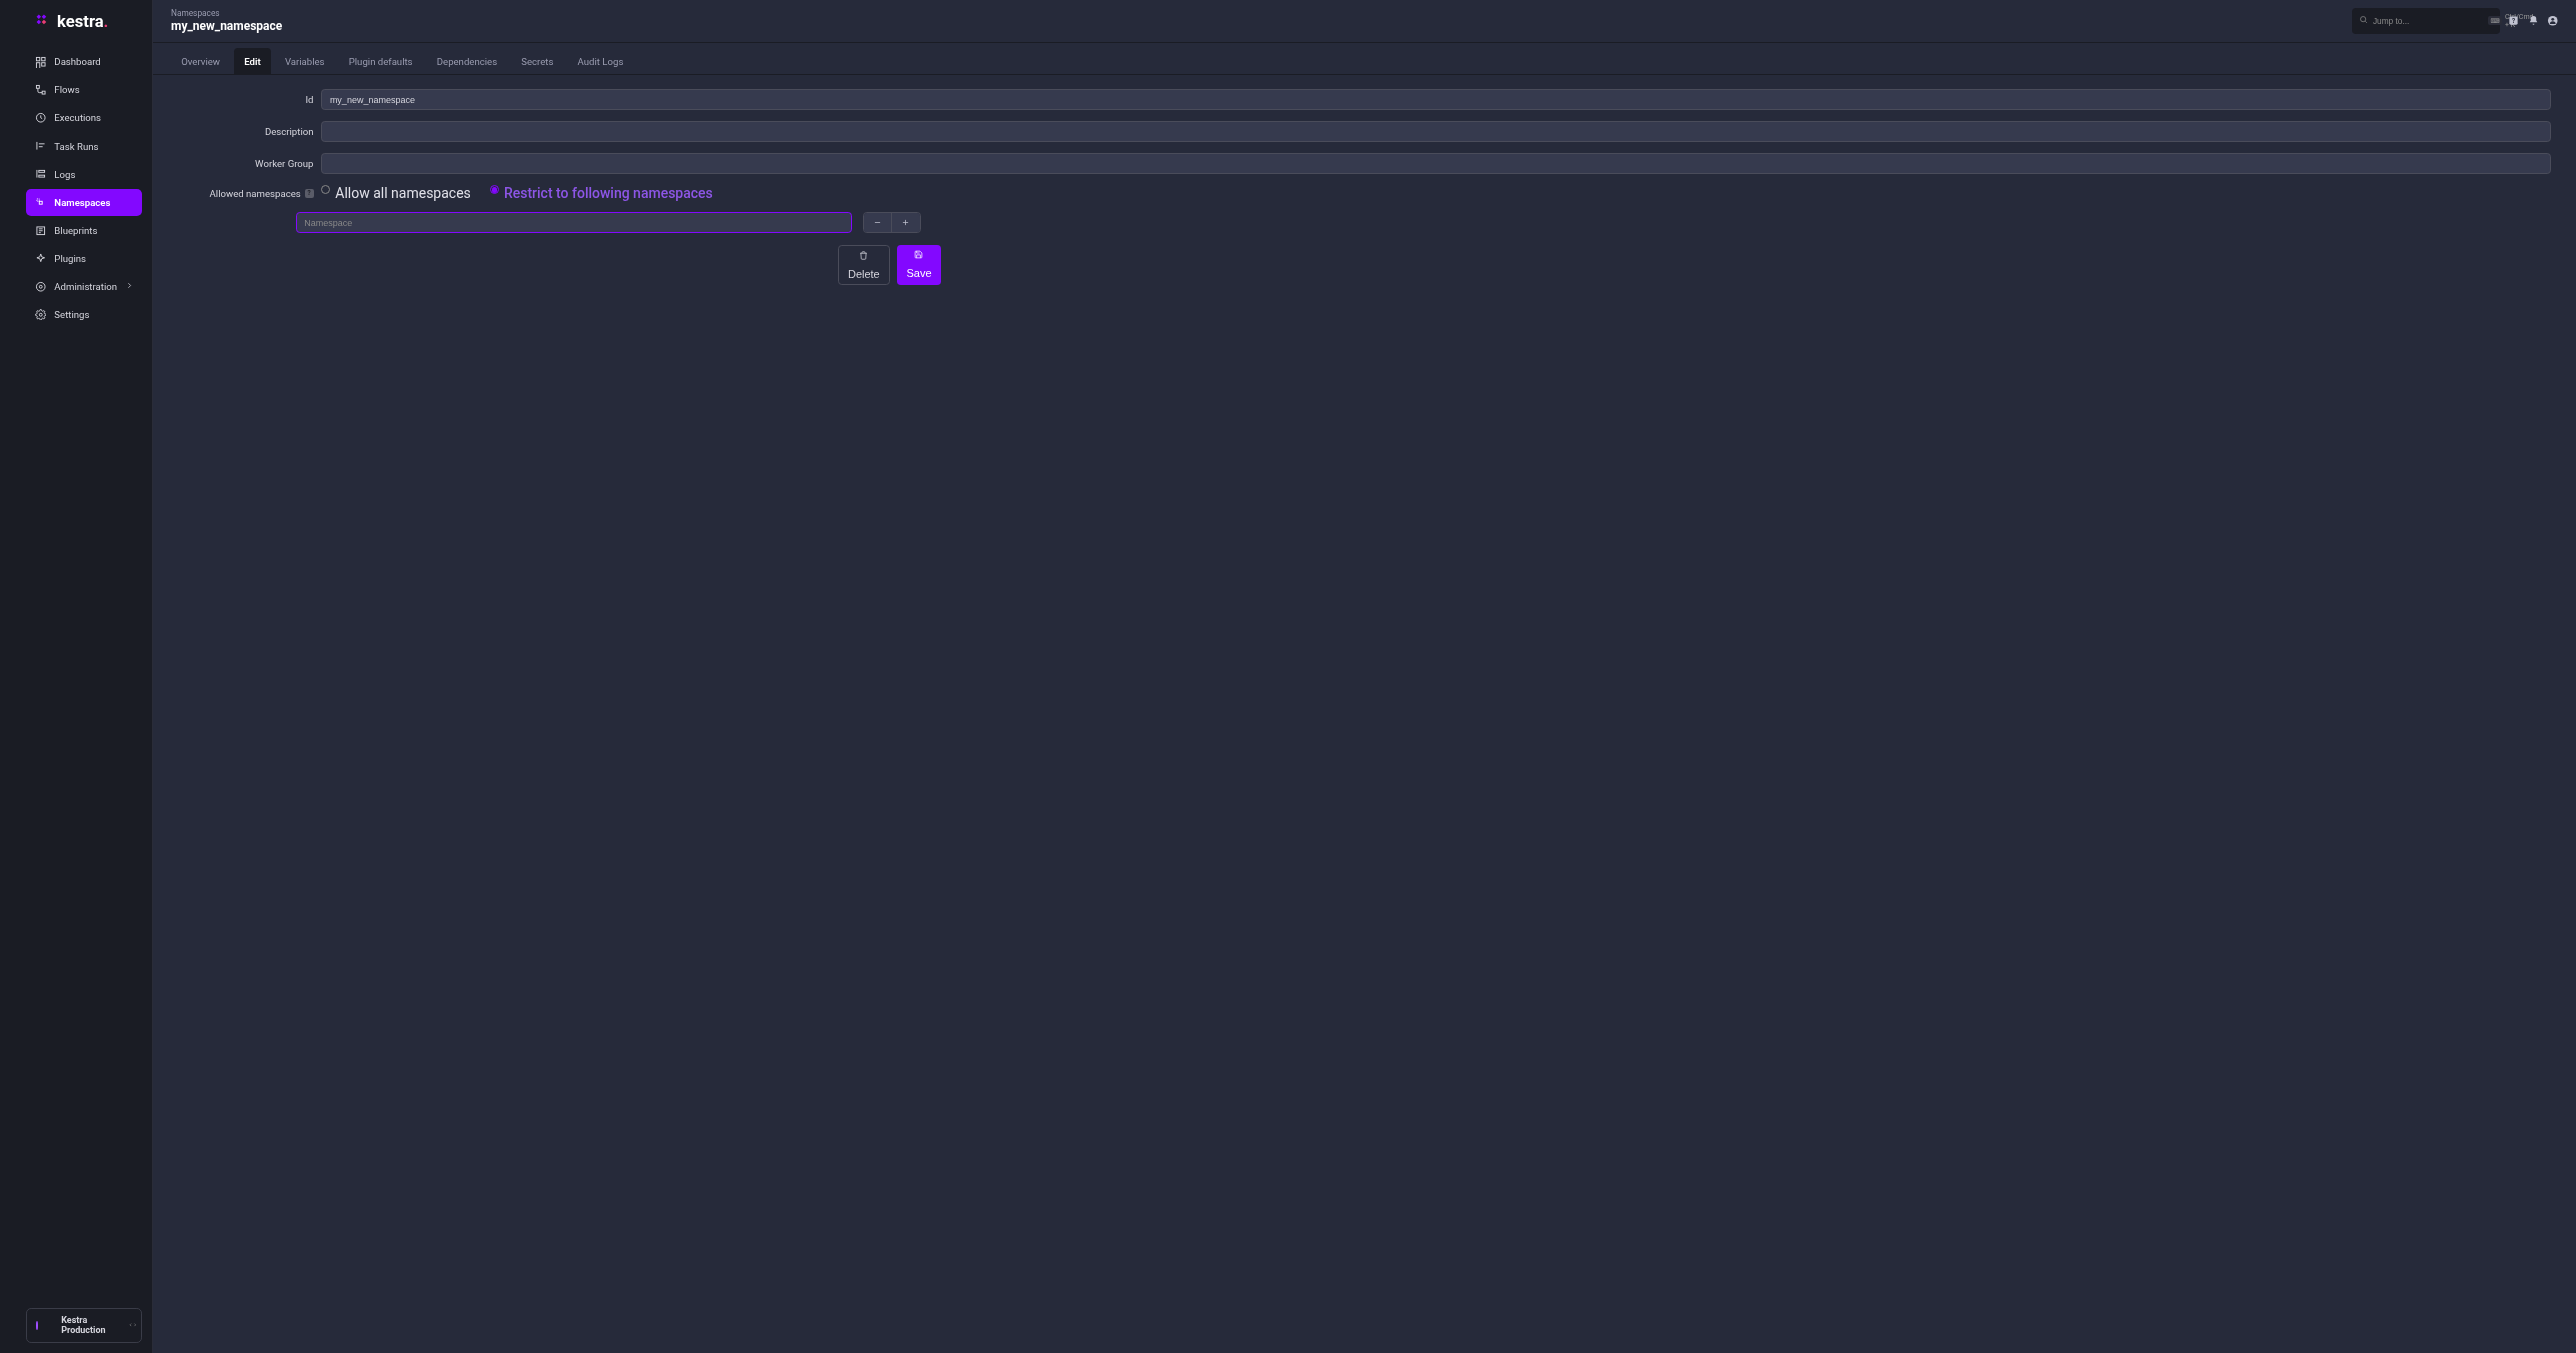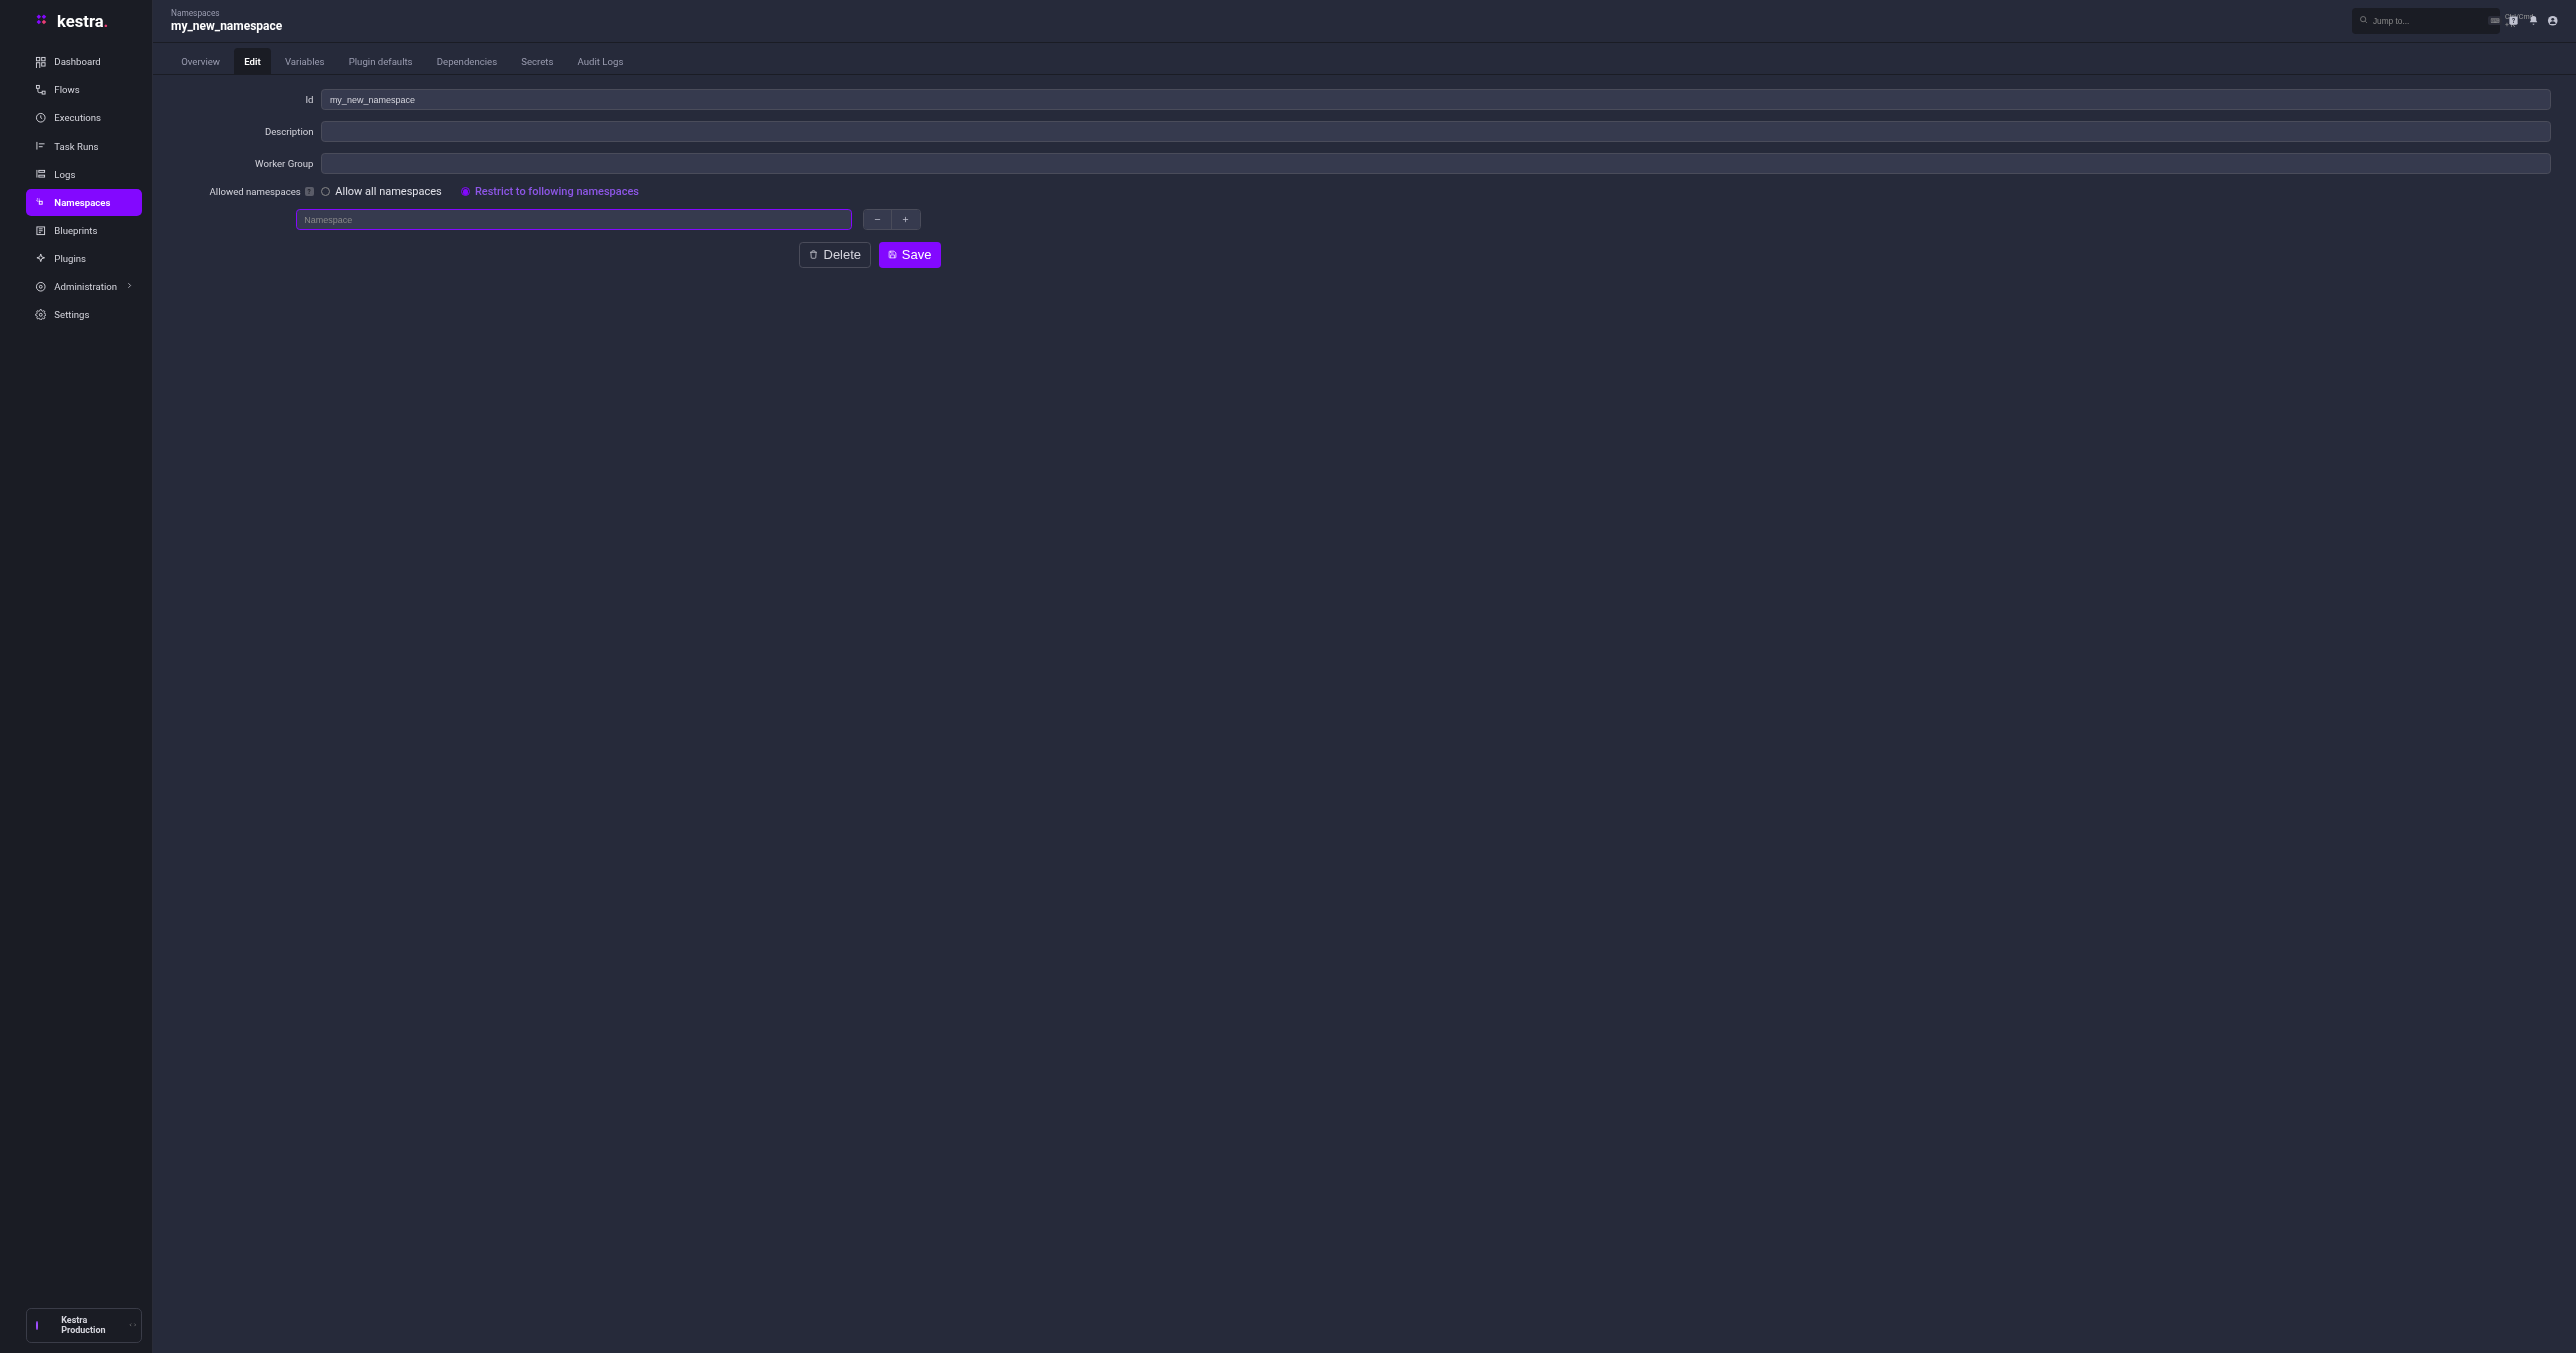--- a/index.html
+++ b/index.html
@@ -256,24 +256,24 @@
     .form-input.highlighted {
       border-color: #8308ff;
     }
     .radio-group {
       display: flex;
       align-items: center;
       gap: 19px;
     }
     .radio-option {
       display: flex;
-      align-items: center;
+      align-items: flex-start;
       gap: 5.1px;
       cursor: pointer;
-      font-size: 11px;
+      font-size: 14px;
     }
     .radio-circle {
       width: 9px;
       height: 9px;
       border-radius: 50%;
       border: 1.3px solid #888;
       display: flex;
       align-items: center;
       justify-content: center;
     }
@@ -328,23 +328,24 @@
       margin-top: 11.5px;
       max-width: 762px;
     }
     .btn {
       display: flex;
       align-items: center;
       gap: 5.1px;
       padding: 4.5px 9px;
       border-radius: 3.8px;
       cursor: pointer;
-      font-size: 13px;
+      font-size: 11px;
       font-weight: 500;
       border: none;
+      flex-direction: column;
     }
     .btn-secondary {
       background: transparent;
       border: 0.6px solid #4a4c5a;
       color: #d5d5dd;
     }
     .btn-primary {
       background: #8308ff;
       color: #fff;
     }

